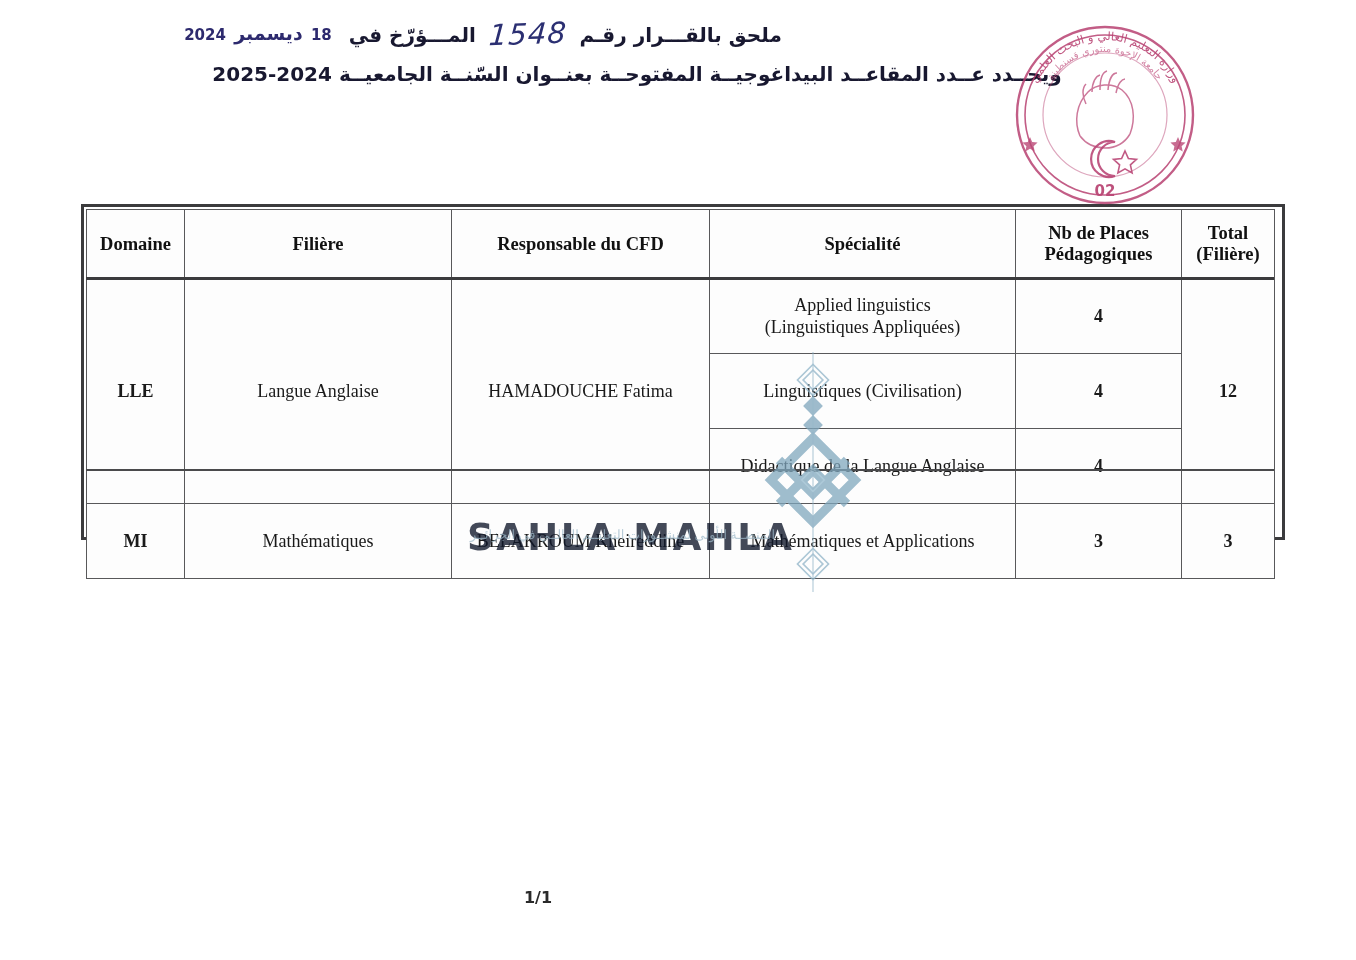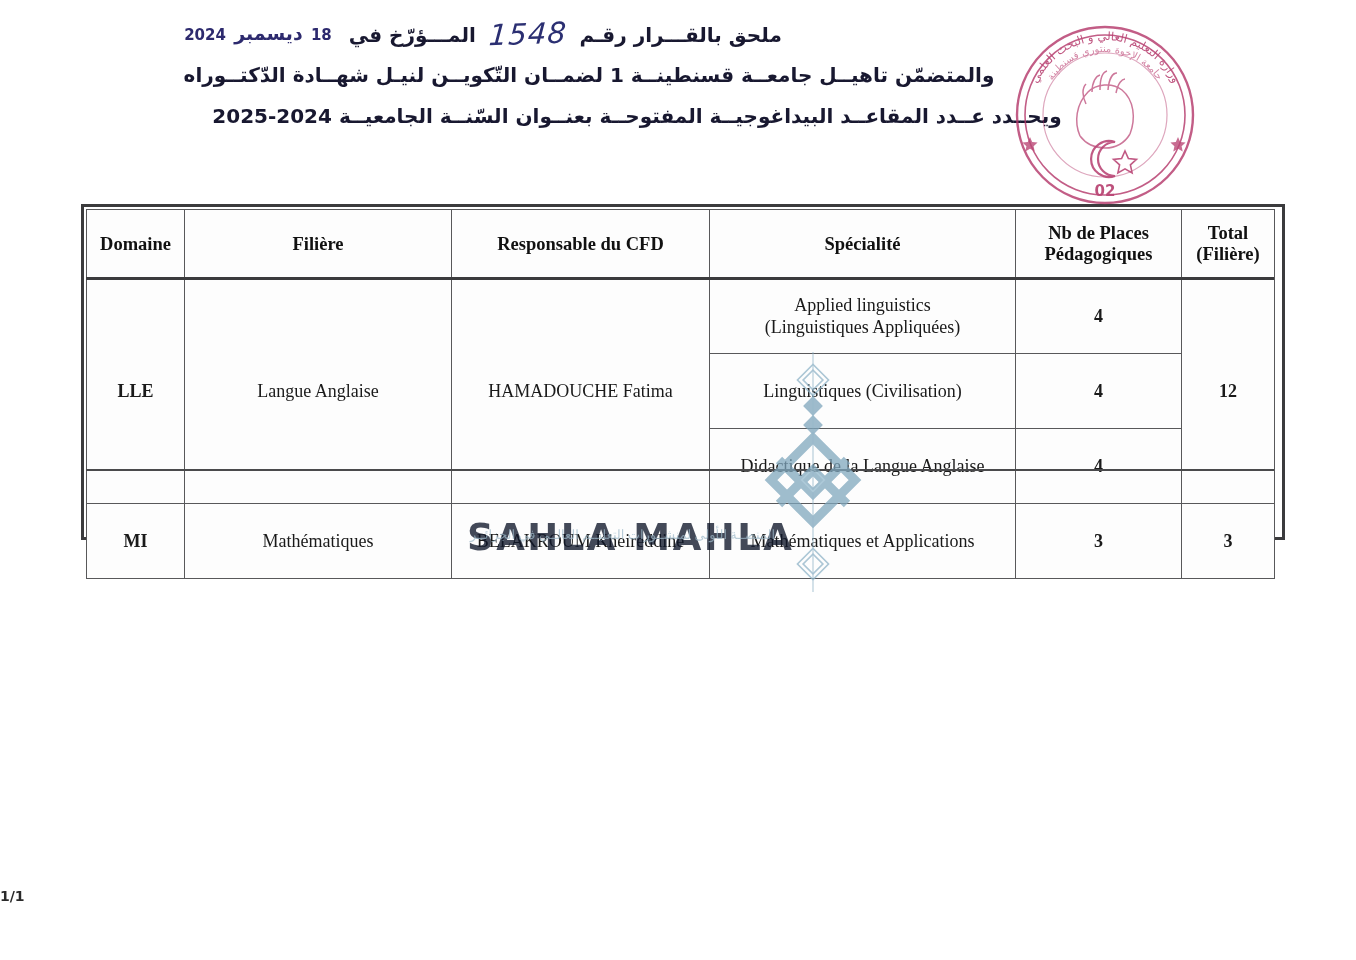--- a/index.html
+++ b/index.html
@@ -218,23 +218,23 @@
     background: #4a4a4c;
     z-index: 4;
   }
 
   
   #page-footer {
     position: absolute;
     left: 0;
     top: 888px;
     width: 1076px;
-    text-align: left;
+    text-align: center;
     font-family: "DejaVu Sans", "Liberation Sans", sans-serif;
-    font-size: 14px;
+    font-size: 16px;
     font-weight: bold;
     color: #2a2a2a;
     z-index: 3;
   }
 </style>
 </head>
 <body>
 
 <div id="header-block">
 
@@ -242,21 +242,20 @@
     <span>ملحق بالقـــرار رقـم</span>
     <span class="handwritten-num">1548</span>
     <span>المـــؤرّخ في</span>
     <span class="date-stamp">
       <span>18</span>
       <span class="dm">ديسمبر</span>
       <span>2024</span>
     </span>
   </div>
 
-  <div class="hdr-line" id="hdr-line-2">والمتضمّن تاهيــل جامعــة قسنطينــة 1 لضمــان التّكويــن لنيـل شهــادة الدّكتــوراه</div>
 
   <div class="hdr-line" id="hdr-line-3">ويحــدد عــدد المقاعــد البيداغوجيــة المفتوحــة بعنــوان السّنــة الجامعيــة 2024-2025</div>
 
 </div>
 
 <svg id="official-seal" viewBox="0 0 194 194">
   <defs>
     <path id="sealArcTop" d="M 22,97 A 75,75 0 0 1 172,97"></path>
     <path id="sealArcTop2" d="M 34,97 A 63,63 0 0 1 160,97"></path>
     <path id="sealArcBottom" d="M 30,97 A 67,67 0 0 0 164,97"></path>

